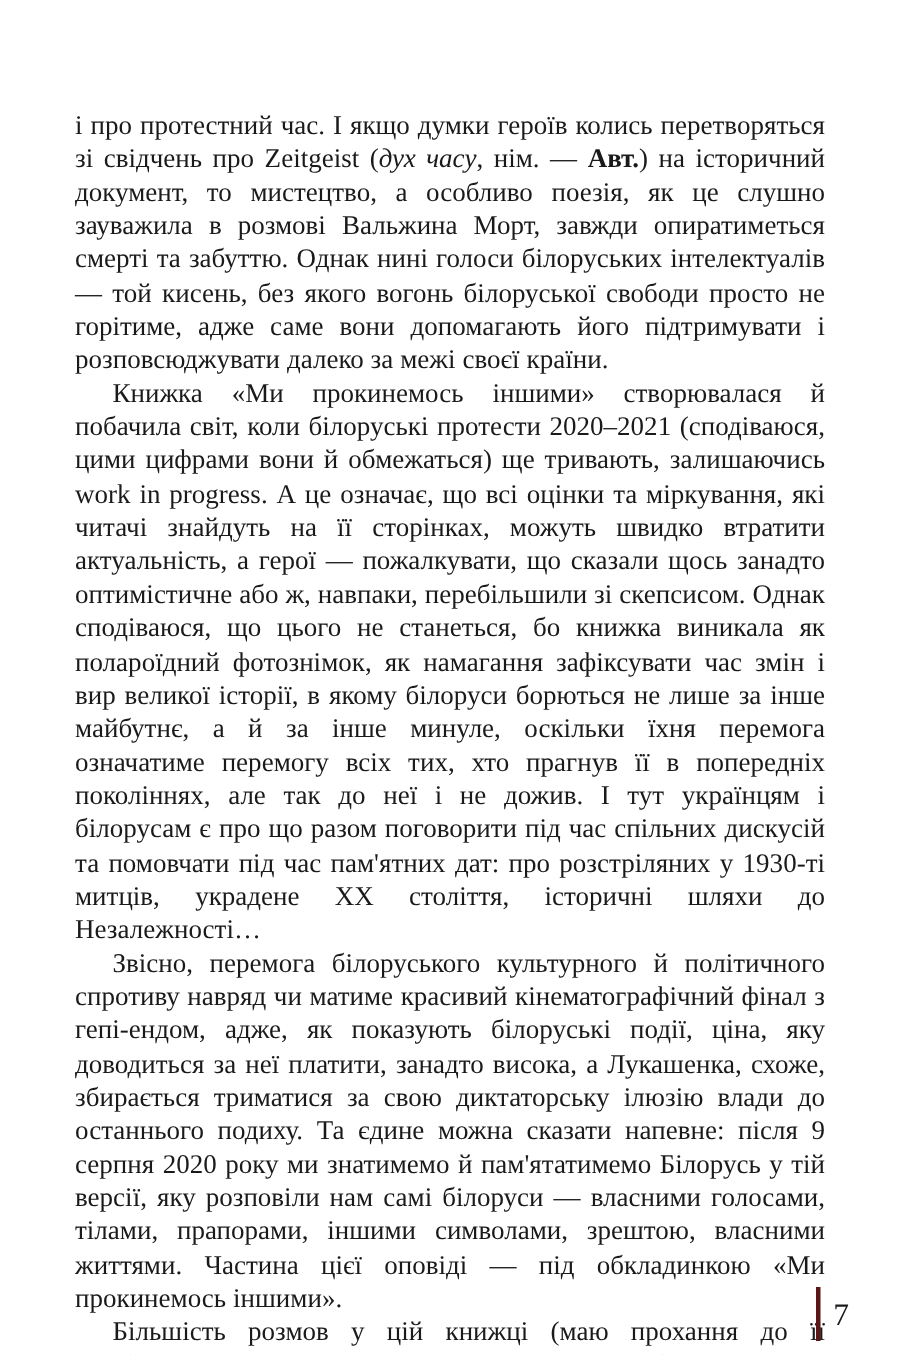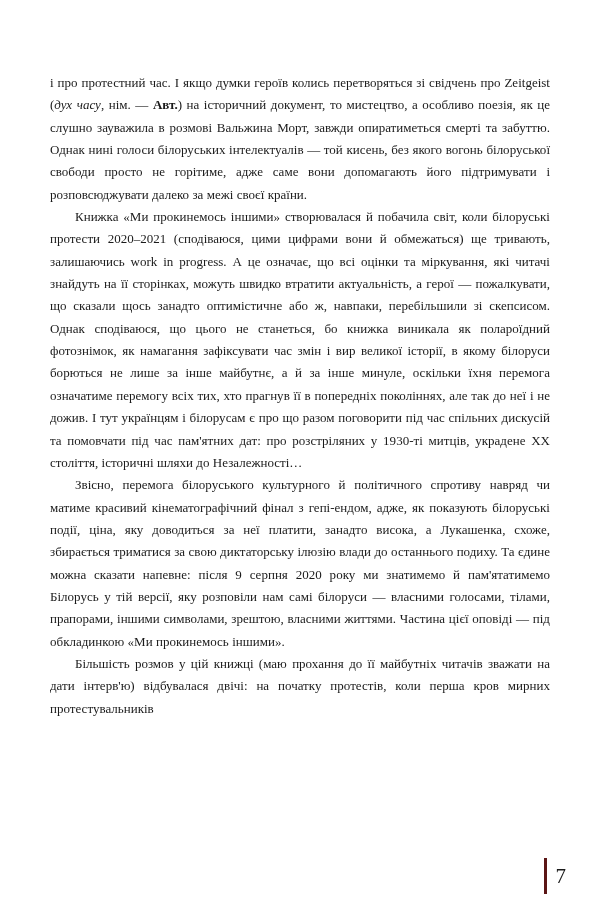--- a/index.html
+++ b/index.html
@@ -30,21 +30,21 @@
     top: 72px;
     width: 500px;
   }
 
   p.para {
     margin: 0;
     padding: 0;
     text-align: justify;
     text-justify: inter-word;
     text-indent: 25px;
-    font-size: 13px;
+    font-size: 18px;
     line-height: 22.35px;
     letter-spacing: 0.01px;
     word-spacing: 0.1px;
     hyphens: manual;
     -webkit-hyphens: manual;
   }
 
   p.para.no-indent {
     text-indent: 0;
   }

